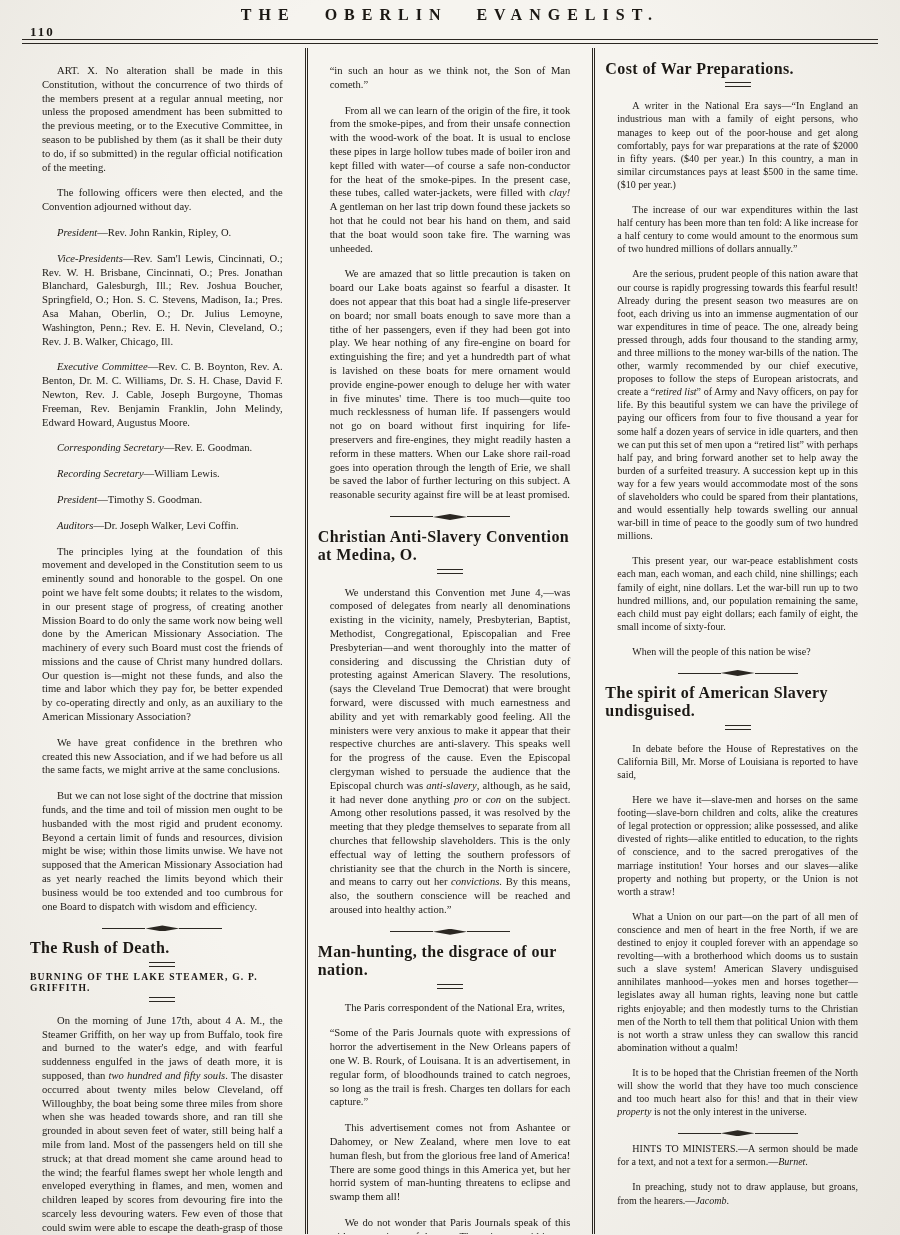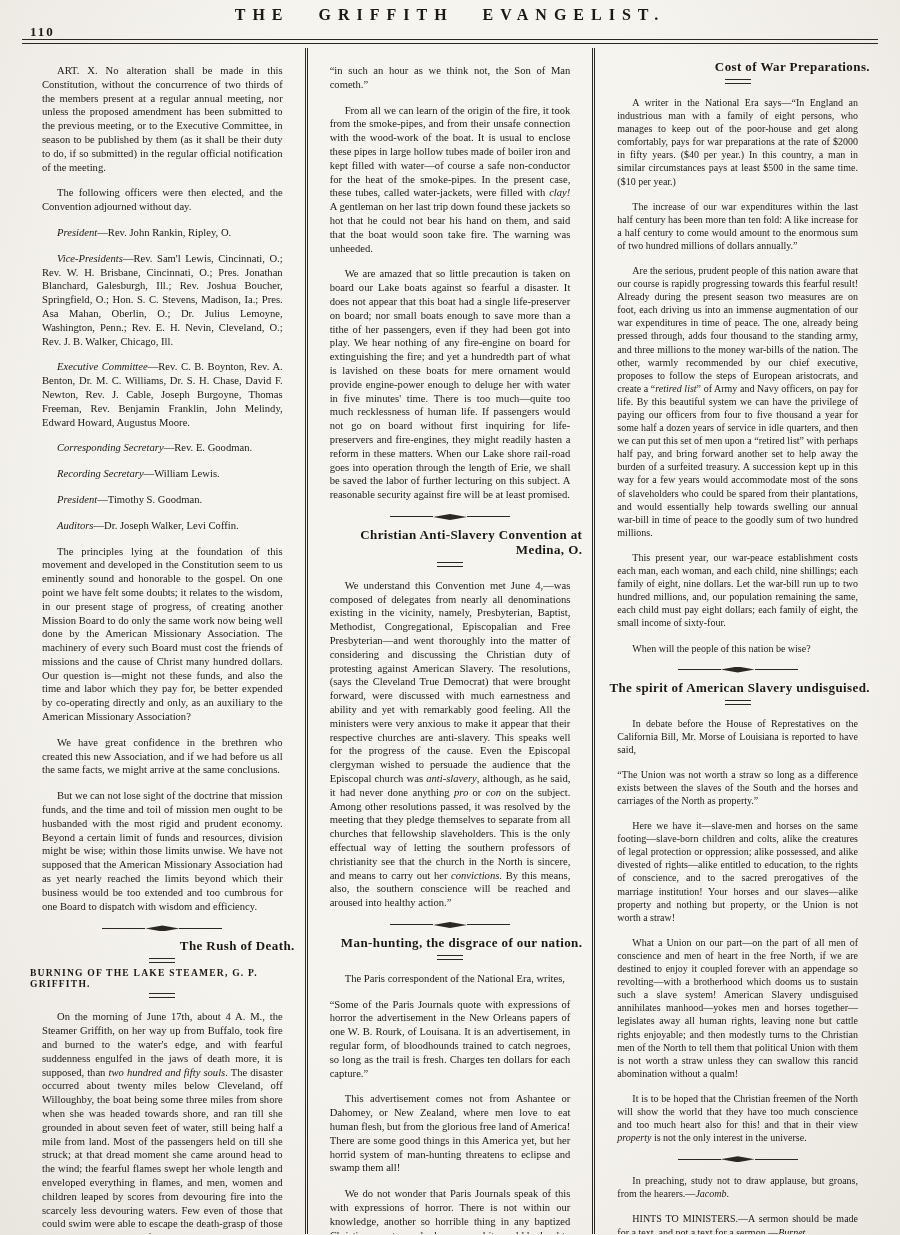--- a/index.html
+++ b/index.html
@@ -43,22 +43,22 @@
   .column + .column{border-left:3px double var(--rule);}
   
   .para{
     margin:12px;font-size:10.6px;line-height:13.8px;
     text-align:justify;text-indent:15px;hyphens:auto;
   }
   .para.flush{text-indent:0;}
   .para.officer{margin-top:3px;}
   .column.dense .para{font-size:10px;line-height:13.1px;}
   .article-heading{
-    margin:8px 0 2px 0;text-align:right;
-    font-size:13px;font-weight:bold;letter-spacing:0.4px;
+    margin:8px 0 2px 0;text-align:left;
+    font-size:16px;font-weight:bold;letter-spacing:0.4px;
     line-height:1.15;
   }
   .article-subheading{
     margin:4px 0 2px 0;
     font-size:9.6px;font-weight:bold;letter-spacing:1.2px;
   }
   .small-rule{
     width:26px;height:3px;margin:4px auto 4px auto;
     border-top:1px solid var(--rule);
     border-bottom:1px solid var(--rule);
@@ -72,21 +72,21 @@
     width:34px;height:6px;background:var(--rule);
     clip-path:polygon(0 50%,50% 0,100% 50%,50% 100%);
   }
 </style>
 </head>
 <body>
 
 <div class="page">
   <header class="page-header">
     <div class="page-number">110</div>
-    <h1 class="masthead">THE GRIFFITH EVANGELIST.</h1>
+    <h1 class="masthead">THE OBERLIN EVANGELIST.</h1>
   </header>
   <div class="header-rule"></div>
   <div class="page-columns">
     <div class="column">
         <p class="para">ART. X. No alteration shall be made in this Constitution, without the concurrence of two thirds of the members present at a regular annual meeting, nor unless the proposed amendment has been submitted to the previous meeting, or to the Executive Committee, in season to be published by them (as it shall be their duty to do, if so submitted) in the regular official notification of the meeting.</p>
         <p class="para">The following officers were then elected, and the Convention adjourned without day.</p>
         <p class="para officer"><i>President</i>—Rev. John Rankin, Ripley, O.</p>
         <p class="para officer"><i>Vice-Presidents</i>—Rev. Sam'l Lewis, Cincinnati, O.; Rev. W. H. Brisbane, Cincinnati, O.; Pres. Jonathan Blanchard, Galesburgh, Ill.; Rev. Joshua Boucher, Springfield, O.; Hon. S. C. Stevens, Madison, Ia.; Pres. Asa Mahan, Oberlin, O.; Dr. Julius Lemoyne, Washington, Penn.; Rev. E. H. Nevin, Cleveland, O.; Rev. J. B. Walker, Chicago, Ill.</p>
         <p class="para officer"><i>Executive Committee</i>—Rev. C. B. Boynton, Rev. A. Benton, Dr. M. C. Williams, Dr. S. H. Chase, David F. Newton, Rev. J. Cable, Joseph Burgoyne, Thomas Freeman, Rev. Benjamin Franklin, John Melindy, Edward Howard, Augustus Moore.</p>
         <p class="para officer"><i>Corresponding Secretary</i>—Rev. E. Goodman.</p>
@@ -141,26 +141,25 @@
         <p class="para">This present year, our war-peace establishment costs each man, each woman, and each child, nine shillings; each family of eight, nine dollars.  Let the war-bill run up to two hundred millions, and, our population remaining the same, each child must pay eight dollars; each family of eight, the small income of sixty-four.</p>
         <p class="para">When will the people of this nation be wise?</p>
         <div class="ornament">
           <span class="line"></span>
           <span class="diamond"></span>
           <span class="line"></span>
         </div>
         <h2 class="article-heading">The spirit of American Slavery undisguised.</h2>
         <div class="small-rule"></div>
         <p class="para">In debate before the House of Represtatives on the California Bill, Mr. Morse of Louisiana is reported to have said,</p>
-        <p class="para flush">“The Union was not worth a straw so long as a difference exists between the slaves of the South and the horses and carriages of the North as property.”</p>
         <p class="para">Here we have it—slave-men and horses on the same footing—slave-born children and colts, alike the creatures of legal protection or oppression; alike possessed, and alike divested of rights—alike entitled to education, to the rights of conscience, and to the sacred prerogatives of the marriage institution!  Your horses and our slaves—alike property and nothing but property, or the Union is not worth a straw!</p>
         <p class="para">What a Union on our part—on the part of all men of conscience and men of heart in the free North, if we are destined to enjoy it coupled forever with an appendage so revolting—with a brotherhood which dooms us to sustain such a slave system!  American Slavery undisguised annihilates manhood—yokes men and horses together—legislates away all human rights, leaving none but cattle rights enjoyable; and then modestly turns to the Christian men of the North to tell them that political Union with them is not worth a straw unless they can swallow this rancid abomination without a qualm!</p>
         <p class="para">It is to be hoped that the Christian freemen of the North will show the world that they have too much conscience and too much heart also for this!  and that in their view <i>property</i> is not the only interest in the universe.</p>
         <div class="ornament">
           <span class="line"></span>
           <span class="diamond"></span>
           <span class="line"></span>
         </div>
+        <p class="para officer">HINTS TO MINISTERS.—A sermon should be made for a text, and not a text for a sermon.—<i>Burnet</i>.</p>
         <p class="para">In preaching, study not to draw applause, but groans, from the hearers.—<i>Jacomb</i>.</p>
-        <p class="para officer">HINTS TO MINISTERS.—A sermon should be made for a text, and not a text for a sermon.—<i>Burnet</i>.</p>
       </div>
   </div>
 </div>
 
 </body></html>

